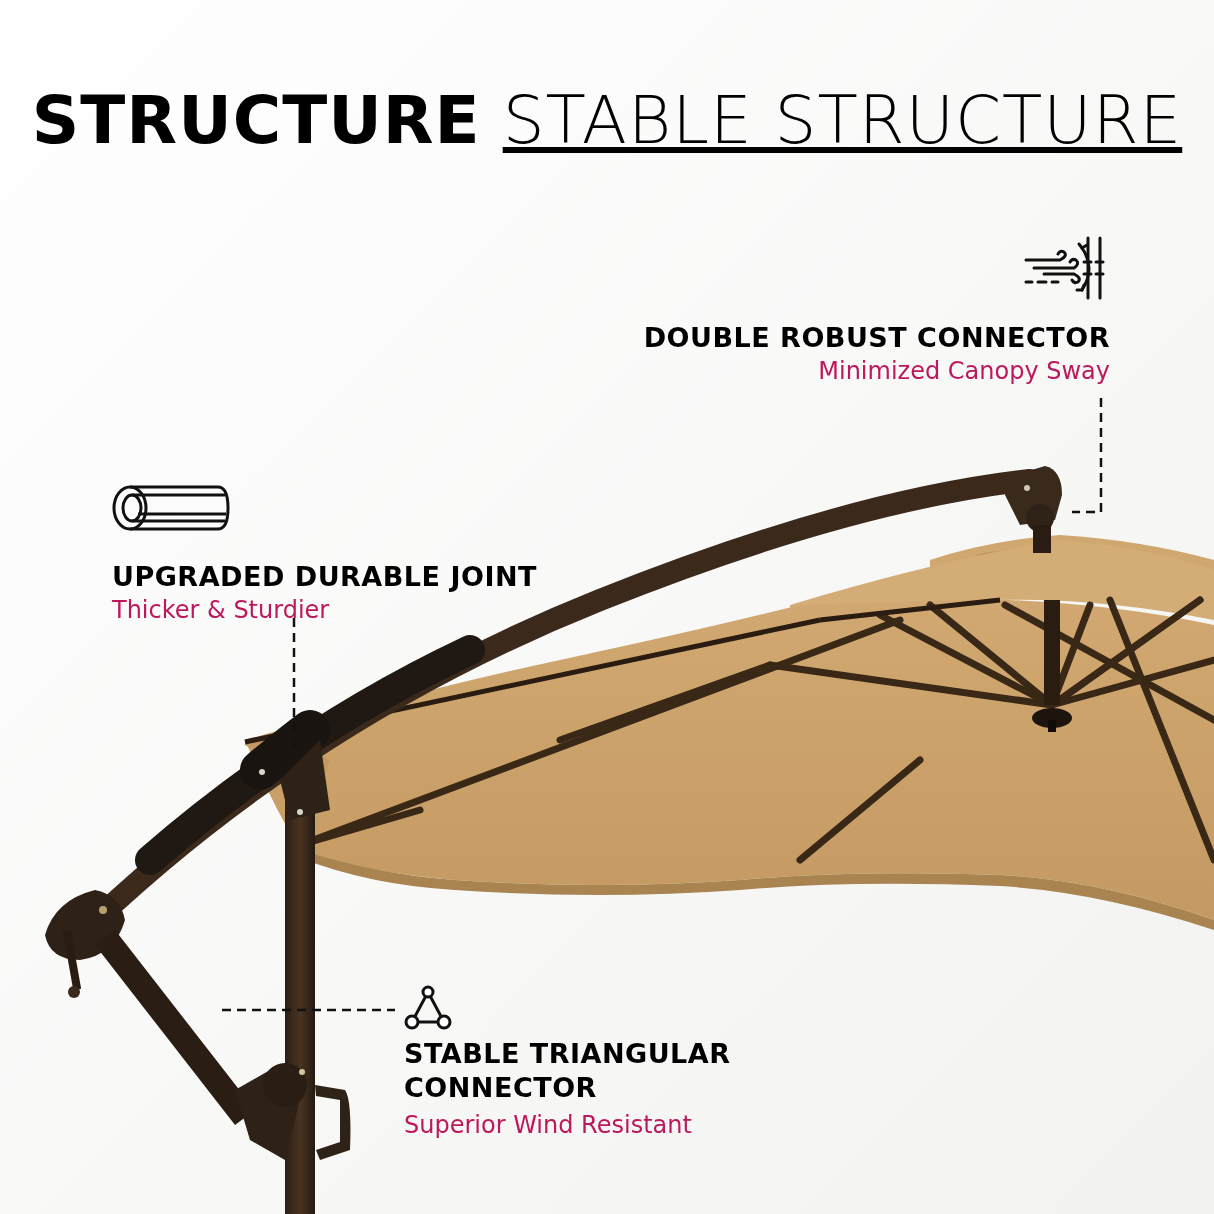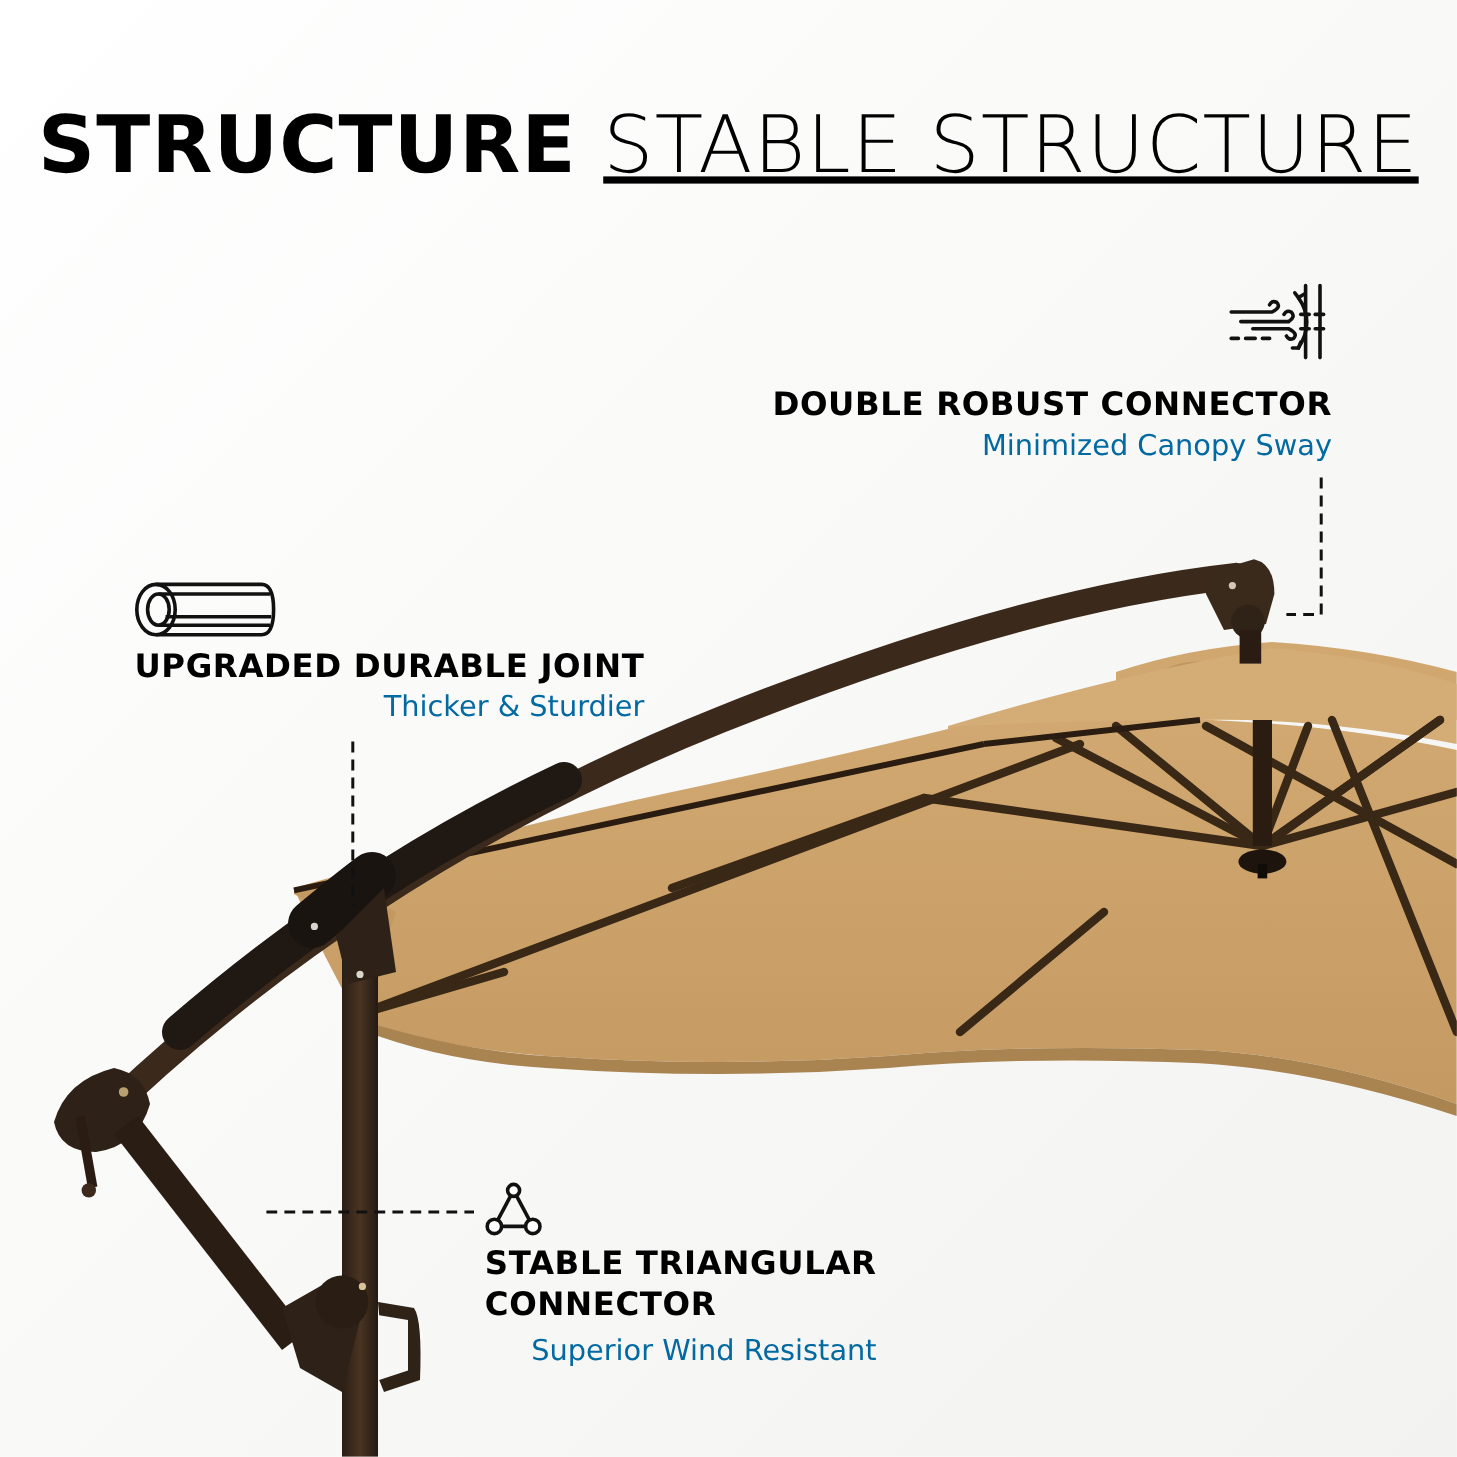--- a/index.html
+++ b/index.html
@@ -15,21 +15,21 @@
   }
   .title .bold { font-weight: 900; font-family: "DejaVu Sans", sans-serif; transform: scaleX(1.0); }
   .title .light { font-weight: 300; font-family: "DejaVu Sans", sans-serif; text-decoration: underline; }
   .scene { position: absolute; left: 0; top: 0; width: 1214px; height: 1214px; }
   .feat { position: absolute; }
   .feat-title {
     font-weight: bold; font-size: 27px; color: #000; letter-spacing: 0.5px;
     font-family: "DejaVu Sans", sans-serif; line-height: 34px; white-space: nowrap;
   }
   .feat-sub {
-    font-size: 24px; color: #0369a1; font-family: "DejaVu Sans", sans-serif;
+    font-size: 24px; color: #be185d; font-family: "DejaVu Sans", sans-serif;
     line-height: 32px; white-space: nowrap;
   }
   .right { text-align: right; margin-left: 12px; }
   .icon { position: absolute; }
 </style>
 </head>
 <body>
 
 <svg class="scene" viewBox="0 0 1214 1214" xmlns="http://www.w3.org/2000/svg">
   <defs>
@@ -143,32 +143,32 @@
 <svg class="icon" style="left:110px;top:484px;" width="122" height="48" viewBox="0 0 122 48">
   <g stroke="#111" stroke-width="3" fill="none">
     <path d="M20 3 L108 3 Q118 3 118 24 Q118 45 108 45 L20 45"></path>
     <ellipse cx="20" cy="24" rx="16" ry="21"></ellipse>
     <ellipse cx="22" cy="24" rx="9" ry="13"></ellipse>
     <line x1="22" y1="11" x2="115" y2="11"></line>
     <line x1="22" y1="37" x2="115" y2="37"></line>
     <line x1="28" y1="30" x2="116" y2="30"></line>
   </g>
 </svg>
-<div class="feat" style="left:112px;top:539px;text-align:right;">
+<div class="feat" style="left:112px;top:560px;">
   <div class="feat-title">UPGRADED DURABLE JOINT</div>
   <div class="feat-sub">Thicker &amp; Sturdier</div>
 </div>
 
 <svg class="icon" style="left:404px;top:984px;" width="48" height="46" viewBox="0 0 48 46">
   <g stroke="#111" stroke-width="3" fill="#fff">
     <line x1="24" y1="8" x2="8" y2="38"></line>
     <line x1="24" y1="8" x2="40" y2="38"></line>
     <line x1="8" y1="38" x2="40" y2="38"></line>
     <circle cx="24" cy="8" r="5"></circle>
     <circle cx="8" cy="38" r="6"></circle>
     <circle cx="40" cy="38" r="6"></circle>
   </g>
 </svg>
 <div class="feat" style="left:404px;top:1037px;">
   <div class="feat-title">STABLE TRIANGULAR</div>
   <div class="feat-title">CONNECTOR</div>
-  <div class="feat-sub" style="margin-top:4px;text-align:right;">Superior Wind Resistant</div>
+  <div class="feat-sub" style="margin-top:4px;">Superior Wind Resistant</div>
 </div>
 
 </body></html>

